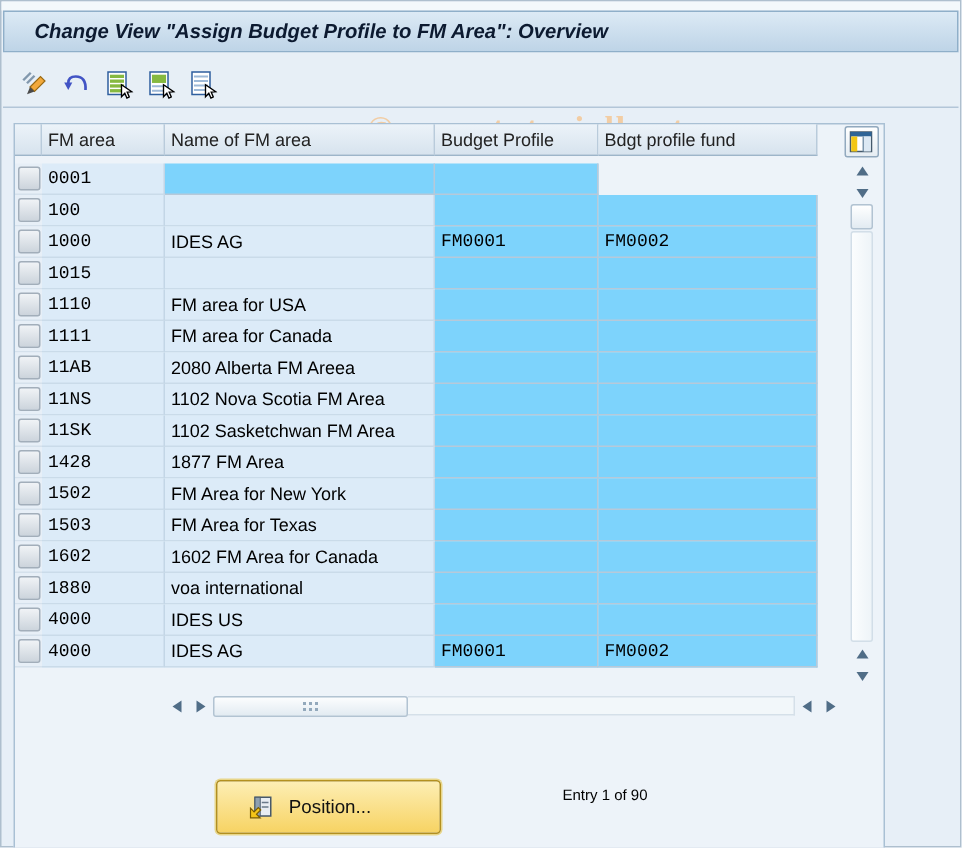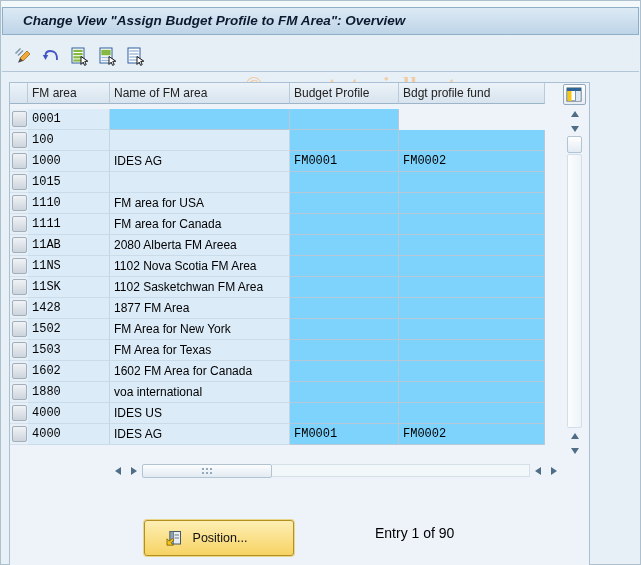--- a/index.html
+++ b/index.html
@@ -86,21 +86,21 @@
   
   .pos-btn{
     position:absolute;left:143px;top:519px;width:150px;height:25px;
     background:linear-gradient(#fdeeb4,#f7d363);
     border:1px solid #b3901f;border-radius:3px;box-shadow:0 0 0 1px #e8d68a;
     font-family:"Liberation Sans",sans-serif;font-size:12.5px;color:#111;
     display:flex;align-items:center;cursor:default;padding:17px;
   }
   .pos-btn .pos-icon{margin:0 6px 0 4px;display:flex;}
   .pos-btn .pos-label{flex:1;text-align:center;padding-right:24px;}
-  .entry-counter{position:absolute;left:374px;top:524px;font-size:14px;color:#000;}
+  .entry-counter{position:absolute;left:374px;top:524px;font-size:10px;color:#000;}
 </style>
 </head>
 <body>
 
 <div class="window">
   <div class="top-strip"></div>
 
   <div class="titlebar">
     <span class="title">Change View "Assign Budget Profile to FM Area": Overview</span>
   </div>

